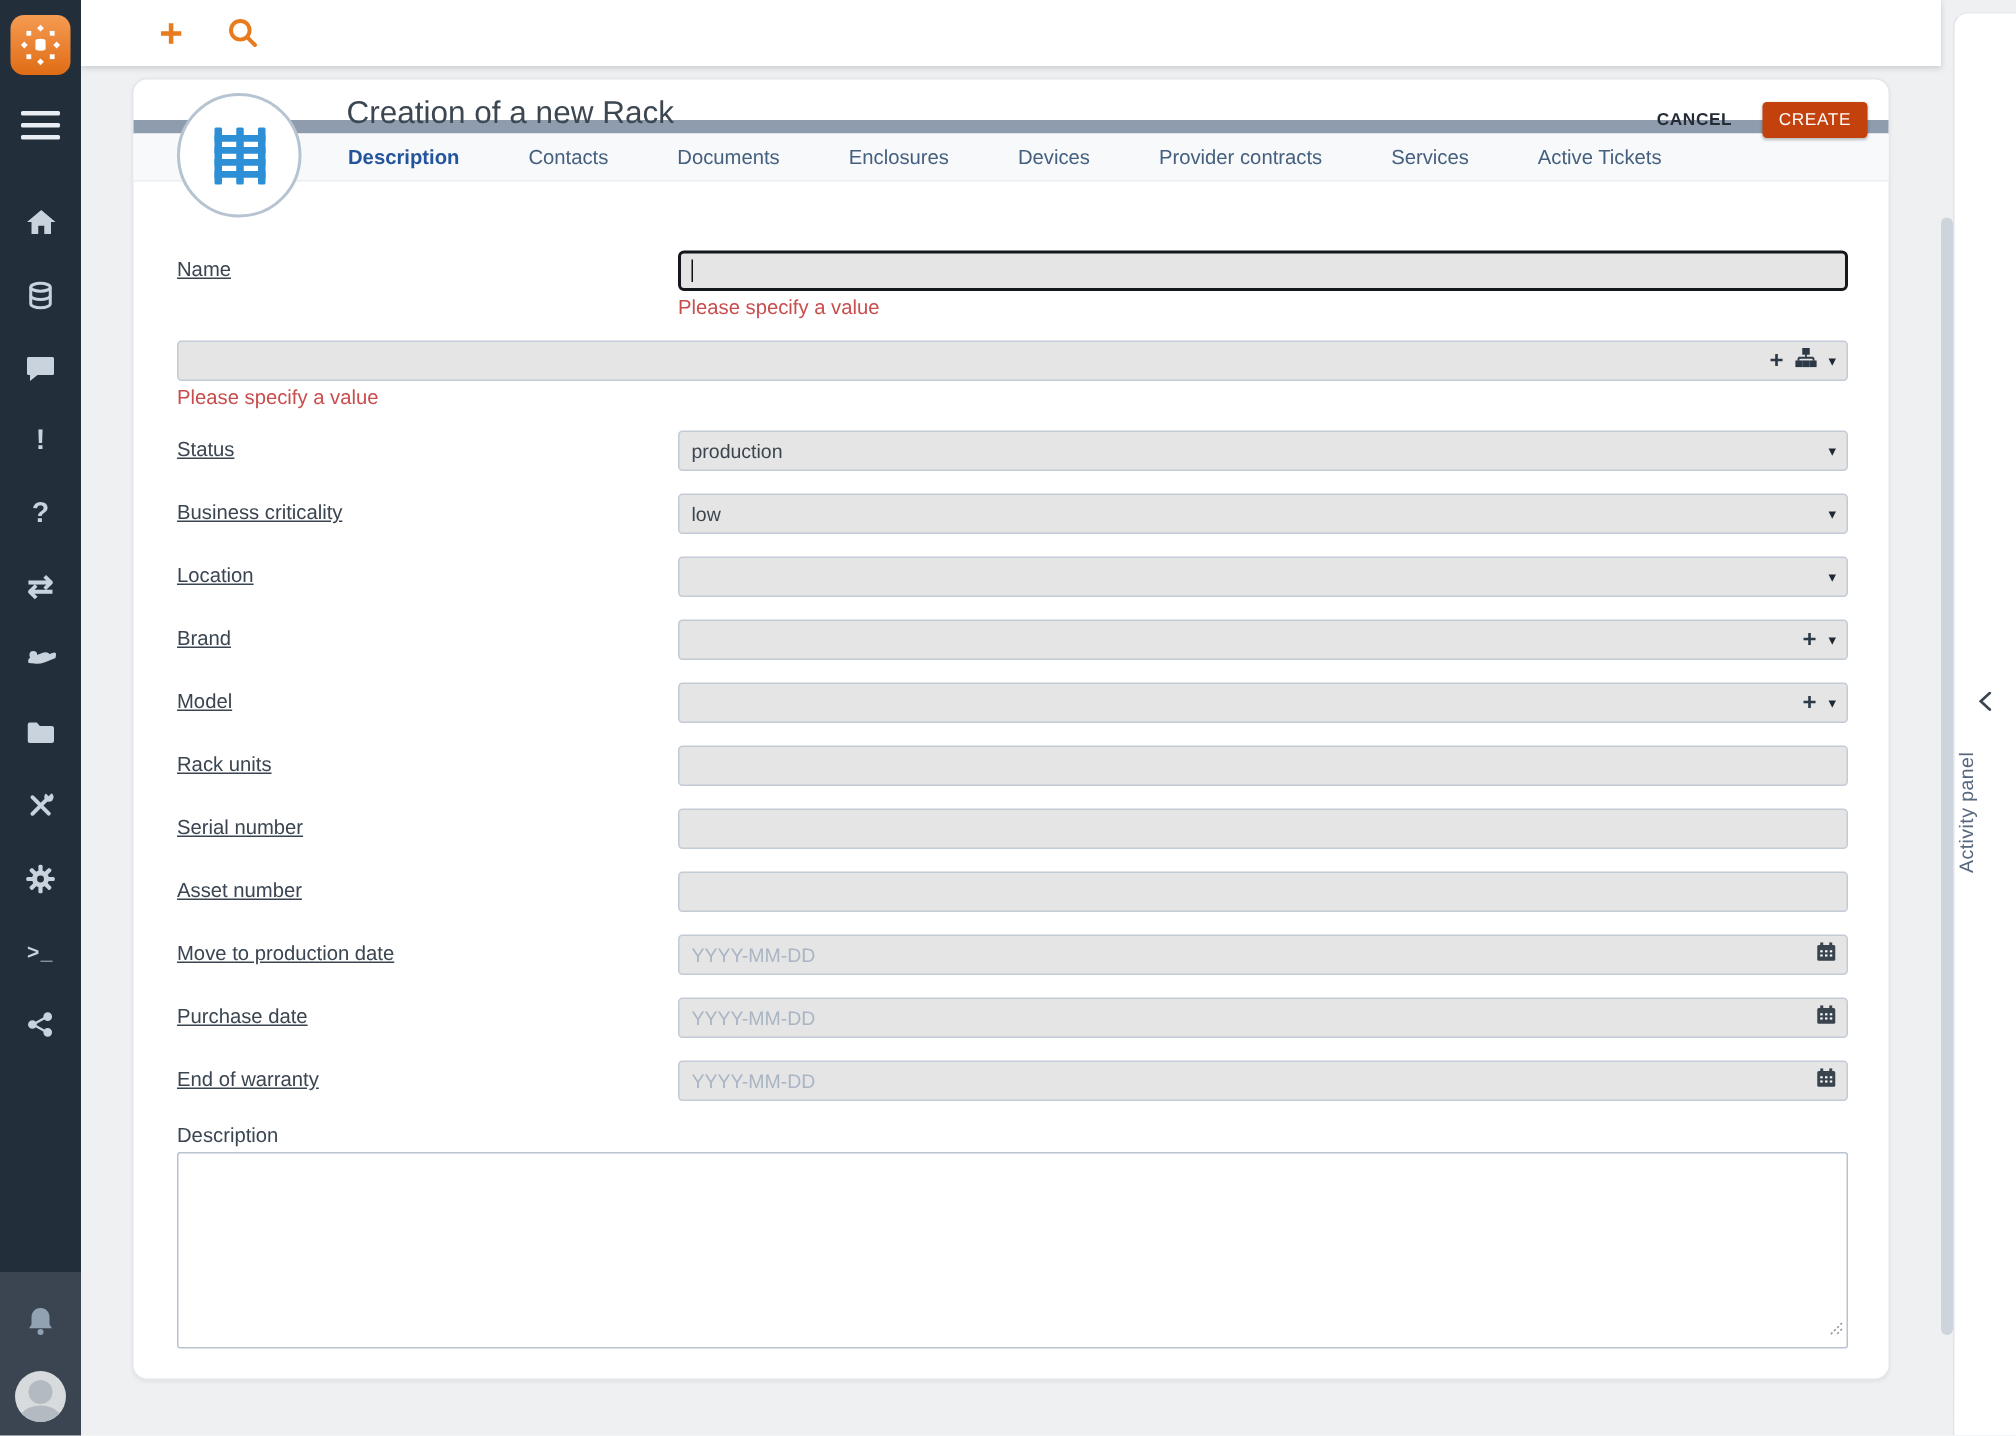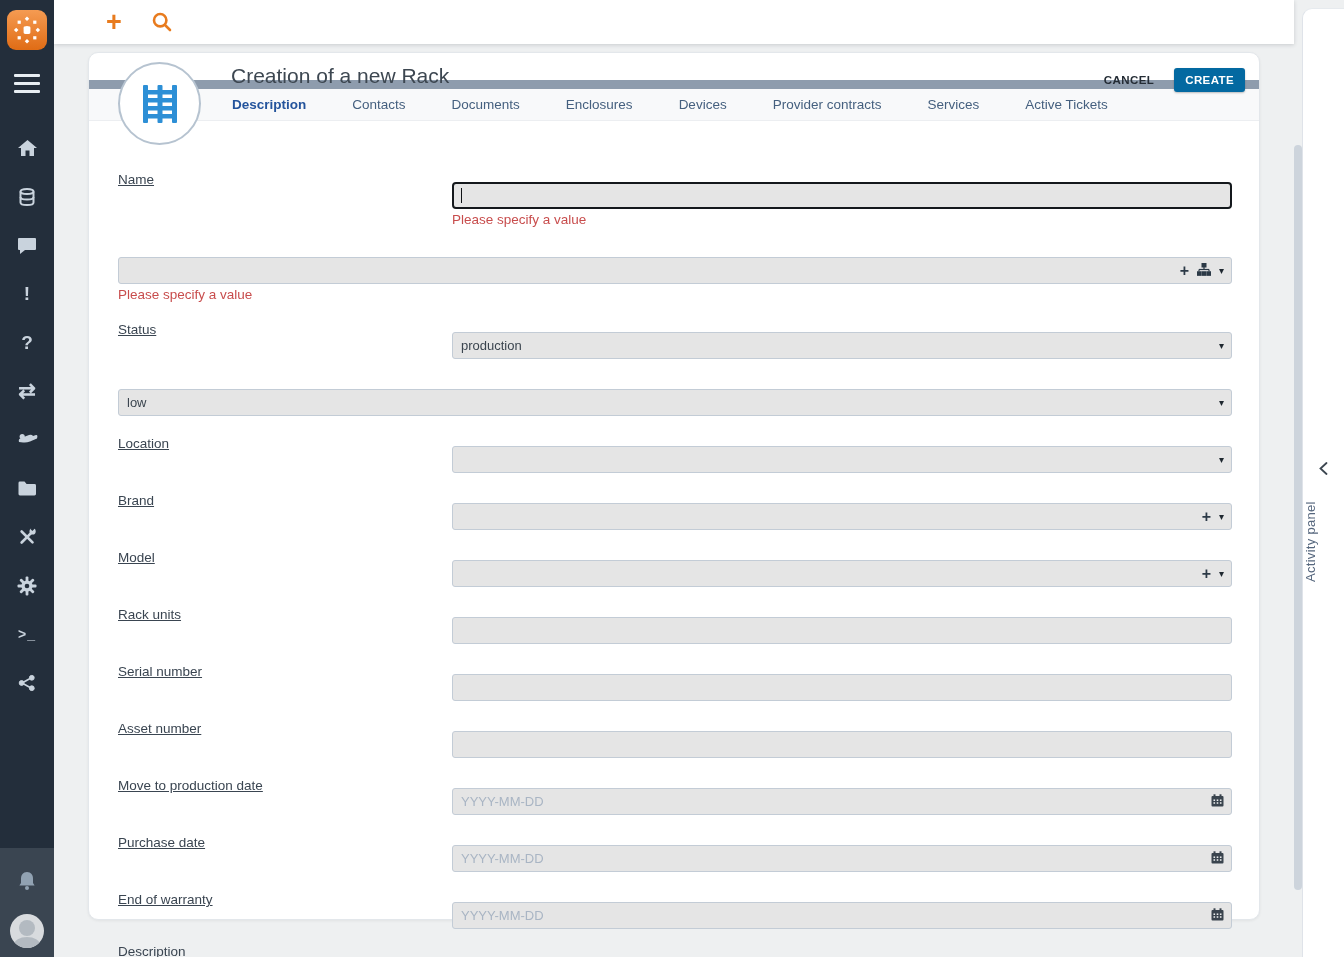--- a/index.html
+++ b/index.html
@@ -38,35 +38,35 @@
   .activity .vlabel { position:absolute; left:0; width:100%; top:478px; height:110px; display:flex; justify-content:center;
                       writing-mode:vertical-rl; transform:rotate(180deg); color:#56677e; font-size:13px; letter-spacing:.3px; }
 
   
   .card { position:absolute; left:88px; top:52px; width:1172px; height:868px; background:#fff;
           border:1px solid #e3e7eb; border-radius:10px; box-shadow:0 1px 3px rgba(0,0,0,.06); z-index:4; }
   .card-header { position:relative; height:27px; }
   .obj-title { position:absolute; left:142px; top:11px; font-size:21px; color:#3d4751; }
   .hdr-actions { position:absolute; right:14px; top:15px; display:flex; align-items:center; gap:14px; }
   .btn-cancel { font-size:11.5px; font-weight:bold; letter-spacing:.4px; color:#242c35; cursor:pointer; padding:4px 6px; }
-  .btn-create { font-size:11.5px; font-weight:bold; letter-spacing:.4px; color:#fff; background:#0369a1;
+  .btn-create { font-size:11.5px; font-weight:normal; letter-spacing:.4px; color:#fff; background:#c2410c;
                 border:none; border-radius:3px; padding:6px 11px; cursor:pointer; box-shadow:0 1px 2px rgba(0,0,0,.25); }
   .band { height:9px; background:#8e9cad; }
   .medallion { position:absolute; left:29px; top:9px; width:83px; height:83px; background:#fff; border:2px solid #b6c3d0;
                border-radius:50%; z-index:5; display:flex; align-items:center; justify-content:center; }
   .tabbar { height:32px; background:#f8f9fa; border-bottom:1px solid #eceef1; display:flex; align-items:center;
             padding-left:143px; gap:46px; }
   .tab { font-size:13.5px; color:#45607f; cursor:pointer; white-space:nowrap; }
   .tab.active { color:#24549c; font-weight:bold; }
 
   
   .formwrap { position:absolute; left:29px; top:114px; width:1114px; }
   .frow { display:flex; margin-bottom:15px; }
   .frow .lbl { width:334px; color:#3a4551; font-size:13.5px; padding-top:5px;text-decoration:underline; }
-  .frow .ctl { flex:1; position:relative;margin-top:15px; }
+  .frow .ctl { flex:1; position:relative; }
   .ibox { display:block; width:100%; height:27px; border:1px solid #c3ccd6; border-radius:3px; background:#e5e5e5;
           font-family:"Liberation Sans",sans-serif; font-size:13px; color:#3b454f; padding:0 8px; outline:none; }
   .ibox::placeholder { color:#a9b5c4; }
   .ibox.focused { border:2px solid #14181c; border-radius:4px; }
   .caret-line { position:absolute; left:9px; top:6px; width:1px; height:15px; background:#101316; }
   .side-icons { position:absolute; right:8px; top:0; height:27px; display:flex; align-items:center; gap:8px; color:#2c3a47; }
   .ic-plus { font-size:16px; font-weight:bold; line-height:1; cursor:pointer; }
   .ic-caret { font-size:10px; color:#1f2830; cursor:pointer; }
   .err { color:#c84d4d; font-size:13.5px; margin-top:3px; line-height:15px; }
   .dlabel { color:#3a4551; font-size:13.5px; margin-bottom:4px; }
@@ -276,20 +276,21 @@
       <div class="lbl">Status</div>
       <div class="ctl">
         <div class="ibox" style="line-height:25px;">production</div>
         <div class="side-icons">
             <span class="ic-caret">▾</span>
           </div>
       </div>
     </div>
 
     <div class="frow">
+      <div class="lbl">Business criticality</div>
       <div class="ctl">
         <div class="ibox" style="line-height:25px;">low</div>
         <div class="side-icons">
             <span class="ic-caret">▾</span>
           </div>
       </div>
     </div>
 
     <div class="frow">
       <div class="lbl">Location</div>

